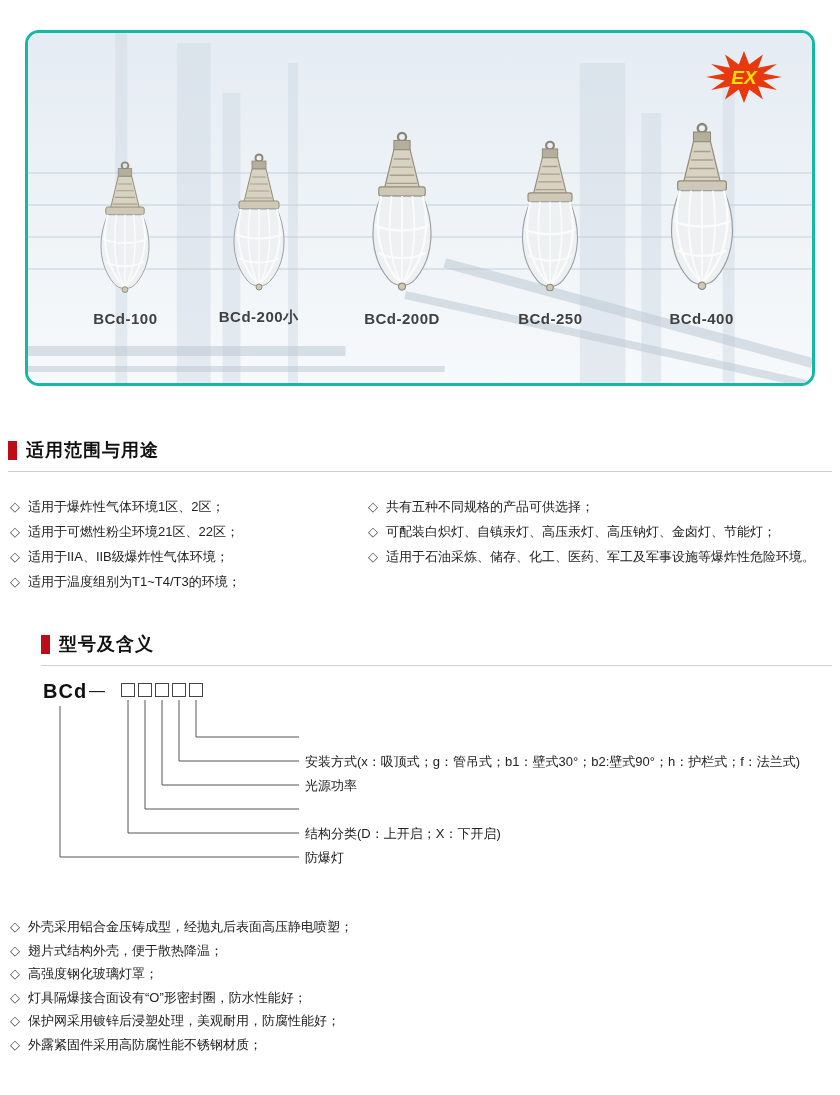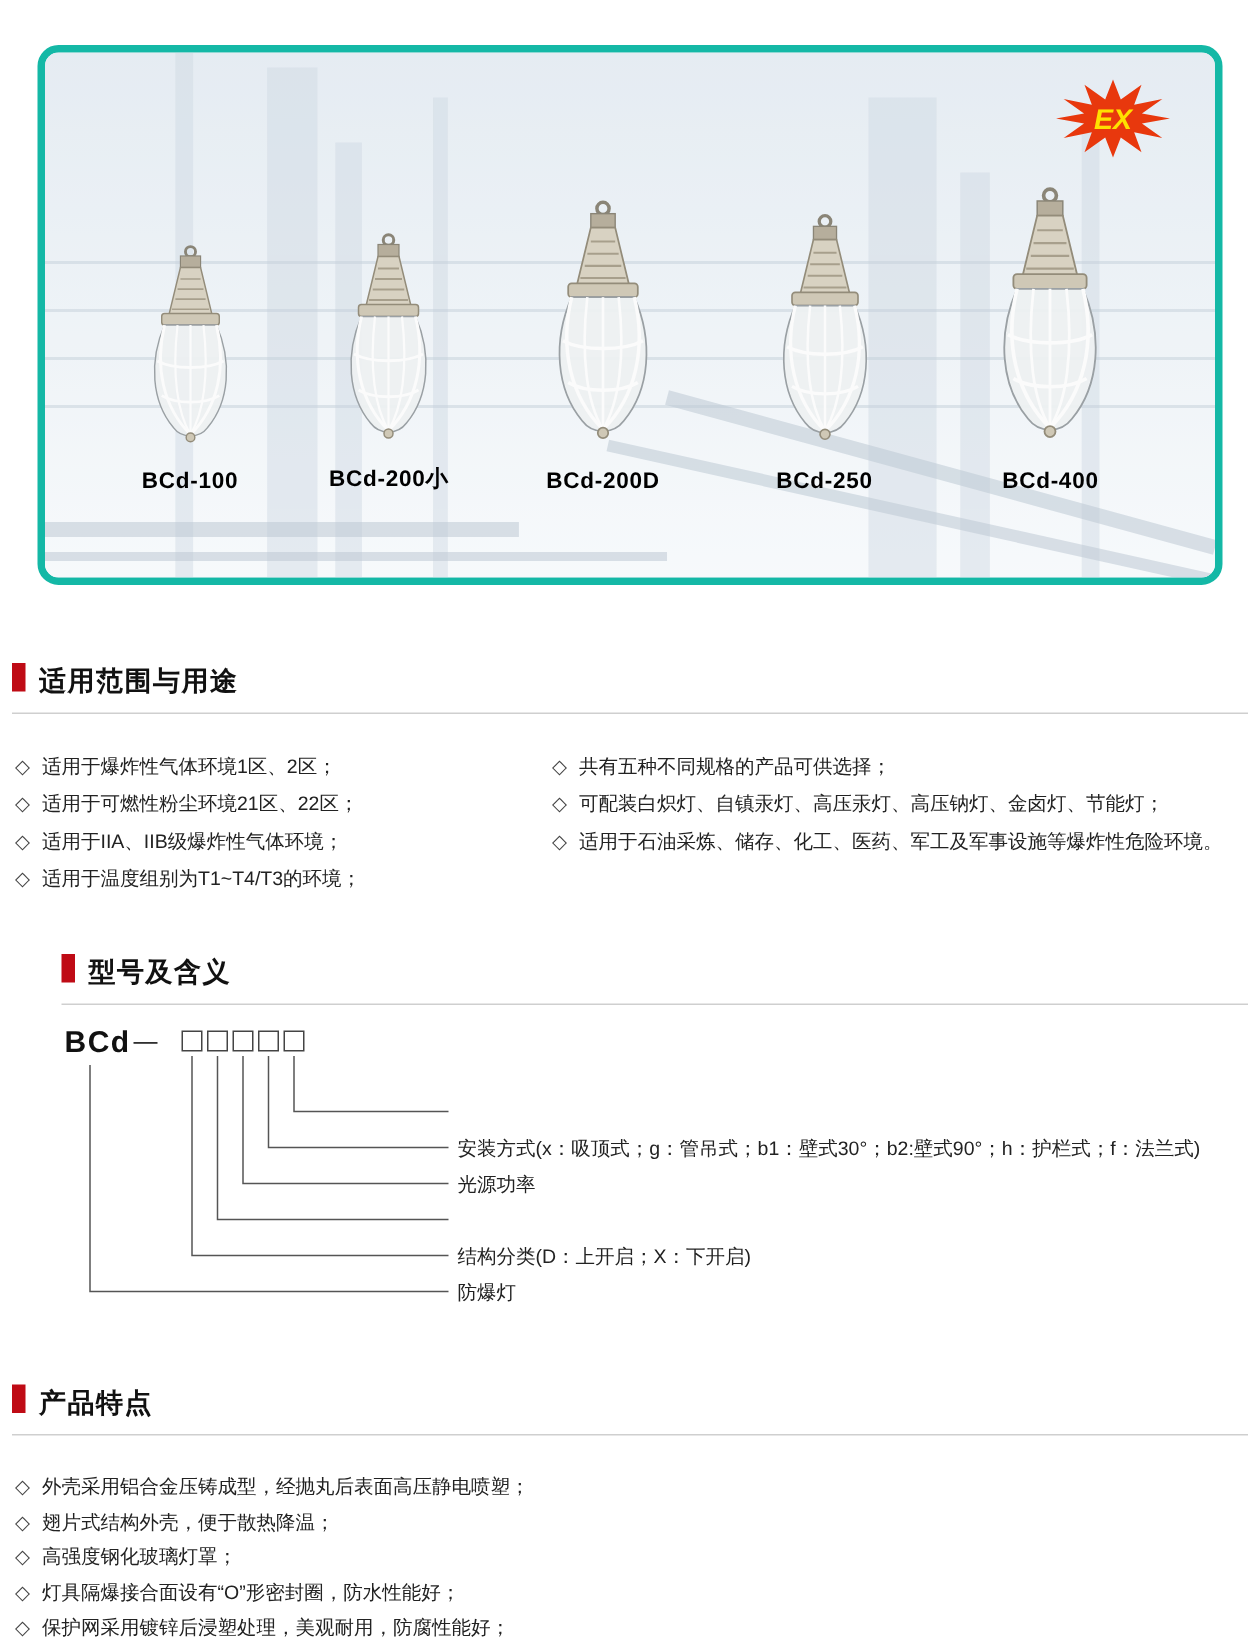--- a/index.html
+++ b/index.html
@@ -9,41 +9,41 @@
     color:#222;
     -webkit-font-smoothing:antialiased;
   }
   .page { position:relative; width:840px; padding-bottom:10px; }
 
   
   .hero {
     position:relative;
     margin:30px 25px 0 25px;
     height:350px;
-    border:5px solid #14b8a6;
+    border:3px solid #14b8a6;
     border-radius:14px;
     overflow:hidden;
     background:#eef3f7;
   }
   .hero-bg { position:absolute; inset:0; width:100%; height:100%; display:block; }
   .ex-badge { position:absolute; top:16px; right:28px; width:80px; height:58px; }
   .products {
     position:absolute; left:0; right:0; bottom:56px;
     display:flex; justify-content:space-evenly; align-items:flex-end;
     padding:0 14px;
   }
   .product { display:flex; flex-direction:column; align-items:center; }
   .plabel {
-    font-weight:bold; font-size:15px; color:#000000;
+    font-weight:bold; font-size:15px; color:#404040;
     margin-top:6px; letter-spacing:.5px; white-space:nowrap;
   }
 
   
   .sec-header {
-    display:flex; gap:9px;
+    display:flex; align-items:center; gap:9px;
     margin:0 8px; padding:4px 0 9px 0;
     border-bottom:1px solid #cfcfcf;
   }
   .red-mark { width:9px; height:19px; background:#bf0b15; flex:0 0 auto; }
   .sec-title { margin:0; font-size:18px; font-weight:bold; color:#111; letter-spacing:1px; }
 
   .sec-scope   { margin-top:48px; }
   .sec-model   { margin-top:34px;margin-left:33px; }
   .sec-features{ margin-top:40px; }
 
@@ -222,24 +222,20 @@
       </svg>
 
       <div class="m-label ml1">安装方式(x：吸顶式；g：管吊式；b1：壁式30°；b2:壁式90°；h：护栏式；f：法兰式)</div>
       <div class="m-label ml2">光源功率</div>
       <div class="m-label ml4">结构分类(D：上开启；X：下开启)</div>
       <div class="m-label ml5">防爆灯</div>
     </div>
   </section>
 
   <section class="sec-features">
-    <div class="sec-header">
-      <span class="red-mark"></span>
-      <h2 class="sec-title">产品特点</h2>
-    </div>
     <ul class="feature-list">
       <li><span class="bullet">◇</span><span>外壳采用铝合金压铸成型，经抛丸后表面高压静电喷塑；</span></li>
       <li><span class="bullet">◇</span><span>翅片式结构外壳，便于散热降温；</span></li>
       <li><span class="bullet">◇</span><span>高强度钢化玻璃灯罩；</span></li>
       <li><span class="bullet">◇</span><span>灯具隔爆接合面设有“O”形密封圈，防水性能好；</span></li>
       <li><span class="bullet">◇</span><span>保护网采用镀锌后浸塑处理，美观耐用，防腐性能好；</span></li>
       <li><span class="bullet">◇</span><span>外露紧固件采用高防腐性能不锈钢材质；</span></li>
 
     </ul>
   </section>

